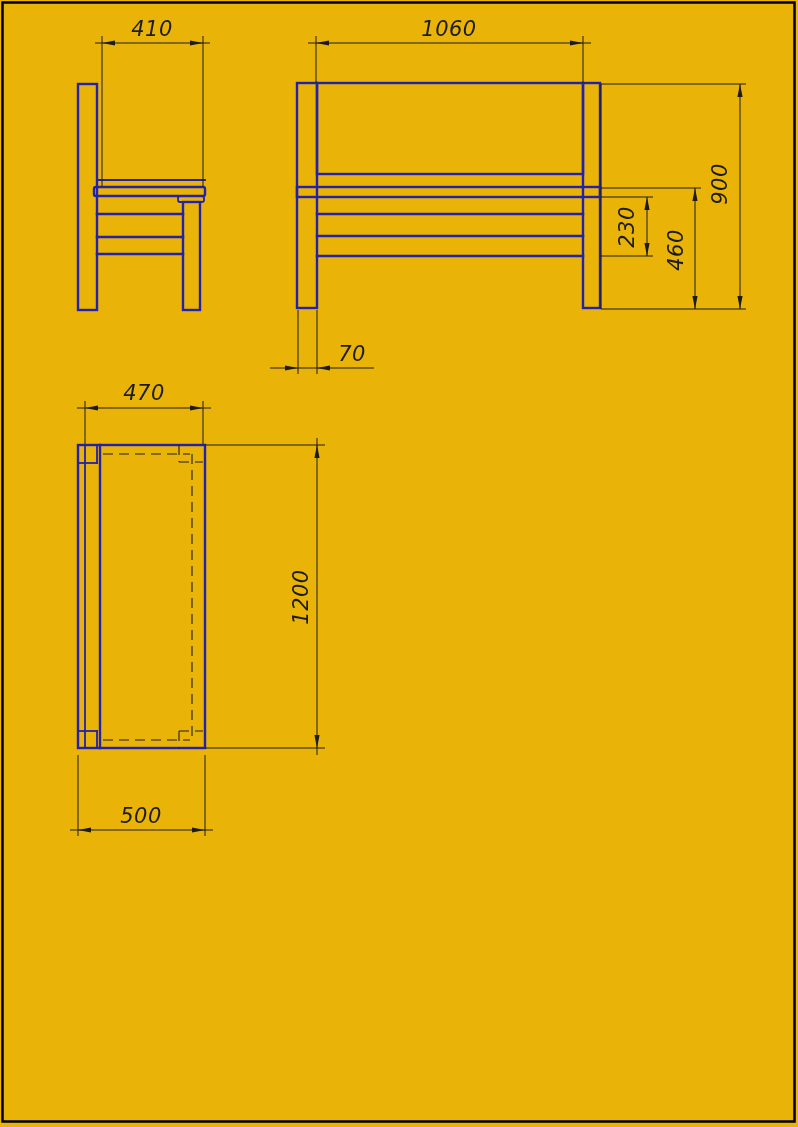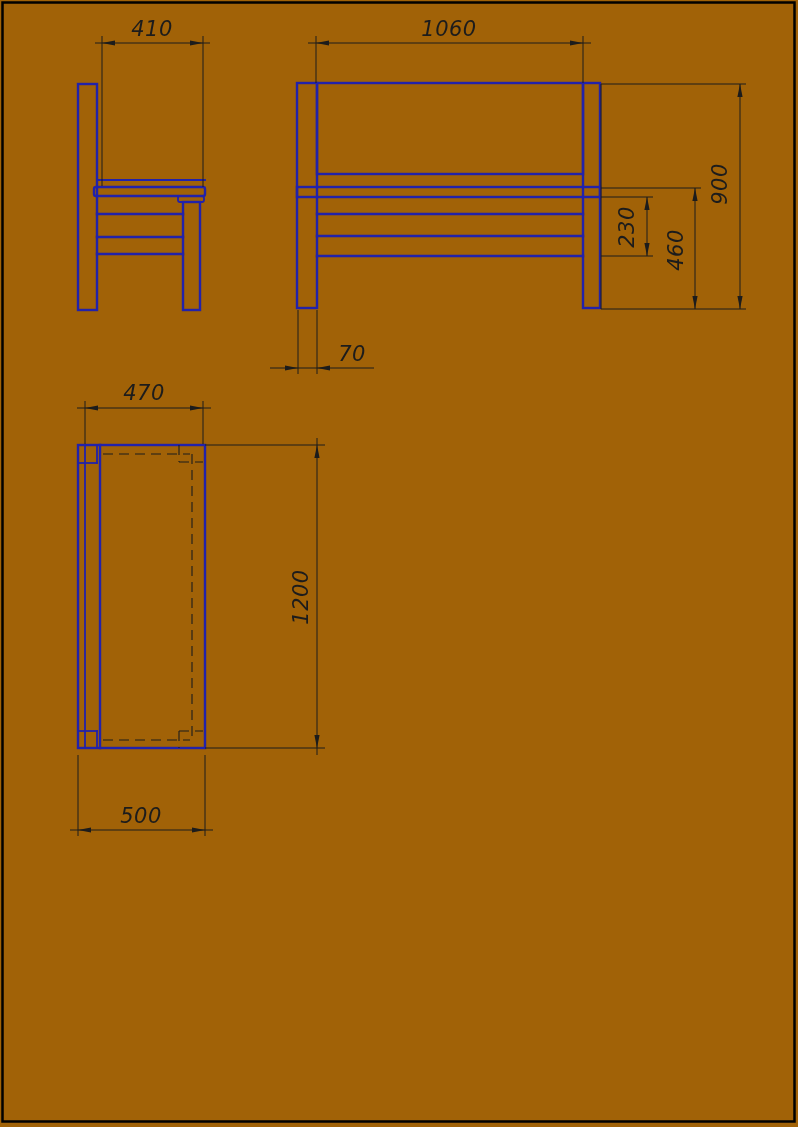--- a/index.html
+++ b/index.html
@@ -1,19 +1,19 @@
 <!DOCTYPE html>
 <html><head>
 <meta charset="utf-8">
 <style>
   html,body{margin:0;padding:0;background:#e8e8e8;}
   .sheet{
     position:relative;
     width:798px;height:1127px;
-    background:#a16207;
+    background:#eab308;
     font-family:"DejaVu Sans",sans-serif;
     overflow:hidden;
   }
   svg{display:block;}
   .obj      {stroke:#2222aa;stroke-width:2.4;fill:none;stroke-linecap:square;}
   .obj-med  {stroke:#2222aa;stroke-width:1.8;fill:none;stroke-linecap:square;}
   .dim      {stroke:#1c1c1c;stroke-width:1;fill:none;}
   .hid      {stroke:#1c1c1c;stroke-width:1.1;fill:none;stroke-dasharray:10 6;}
   .arr      {fill:#1c1c1c;stroke:none;}
   .dimtext  {font-family:"DejaVu Sans",sans-serif;font-style:italic;font-size:21px;

